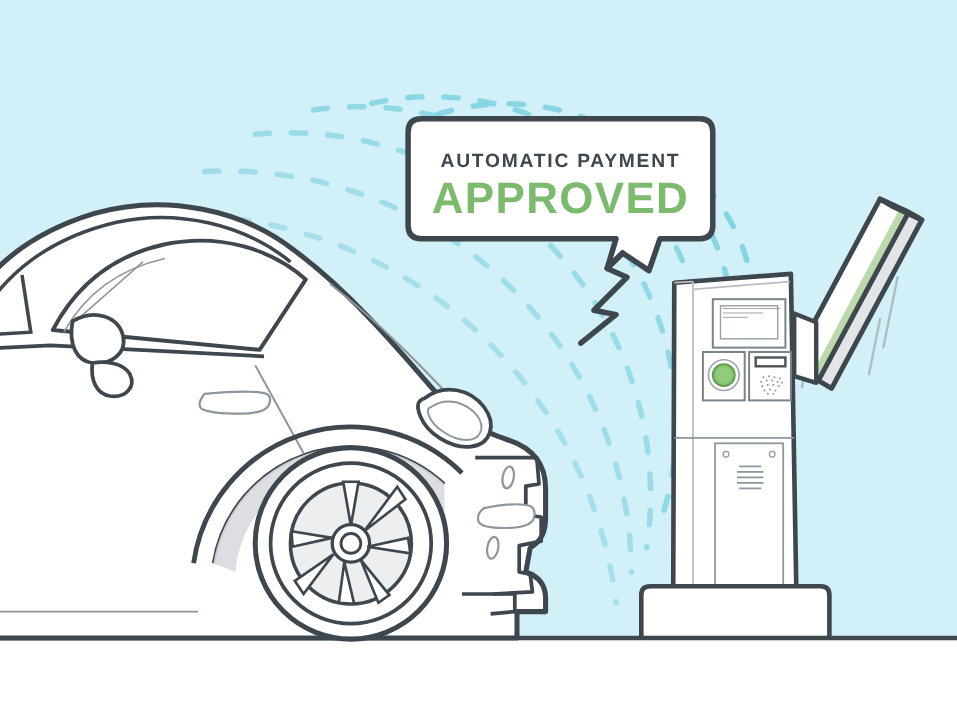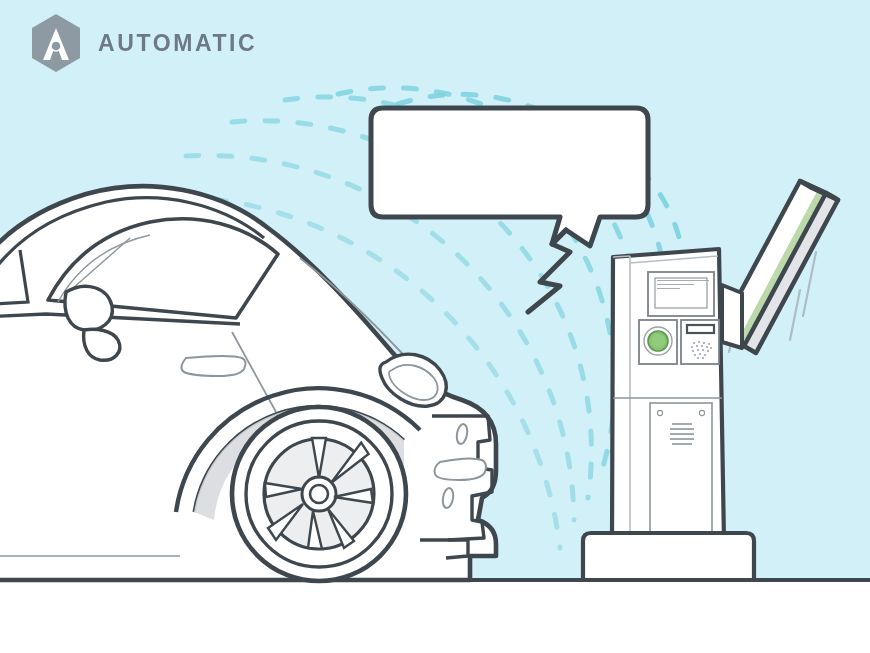--- a/index.html
+++ b/index.html
@@ -283,30 +283,25 @@
     <g>
       <path d="M 383 108 L 636 108 q 12 0 12 12 L 648 205 q 0 12 -12 12
                L 600 217 L 590 246 L 566 230 L 552 244 L 560 217
                L 383 217 q -12 0 -12 -12 L 371 120 q 0 -12 12 -12 Z" fill="#ffffff" stroke="#3f474e" stroke-width="5" stroke-linejoin="round"></path>
 
       <path d="M 566 230 L 552 244 L 570 252 L 540 282 L 560 286 L 528 312" fill="none" stroke="#3f474e" stroke-width="5" stroke-linejoin="round" stroke-linecap="round"></path>
       <path d="M 590 246 L 598 262 L 580 268 L 606 296 L 586 300 L 614 324" fill="none" stroke="#3f474e" stroke-width="5" stroke-linejoin="round" stroke-linecap="round" opacity="0"></path>
     </g>
   </svg>
 
-  <div class="brandwrap">
-    <svg class="brandmark" viewBox="0 0 56 62">
-      <polygon points="28,2 52,16 52,46 28,60 4,46 4,16" fill="#8d9aa4"></polygon>
-      <path d="M 28 16 L 41 48 L 34 48 L 28 31 L 22 48 L 15 48 Z" fill="#ffffff"></path>
-      <circle cx="28" cy="34" r="5" fill="#8d9aa4"></circle>
-      <circle cx="28" cy="34" r="5" fill="none" stroke="#ffffff" stroke-width="1.4"></circle>
-    </svg>
-    <div class="brandtext">AUTOMATIC</div>
+
+  <div class="bubbletext">
+    <div class="bubble-line1">AUTOMATIC PAYMENT</div>
+    <div class="bubble-line2">APPROVED</div>
   </div>
-
 
   <div class="screenlines">
     <div class="screenline" style="width:100%"></div>
     <div class="screenline" style="width:72%"></div>
     <div class="screenline" style="width:44%"></div>
   </div>
 
 </div>
 
 </body></html>

